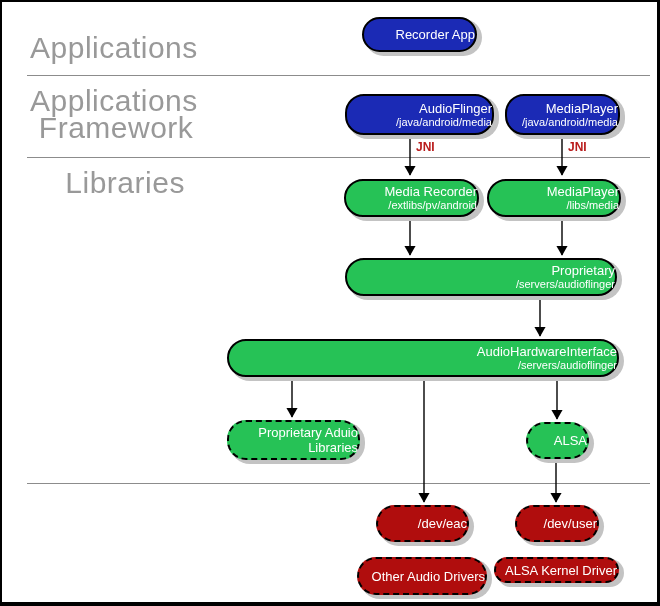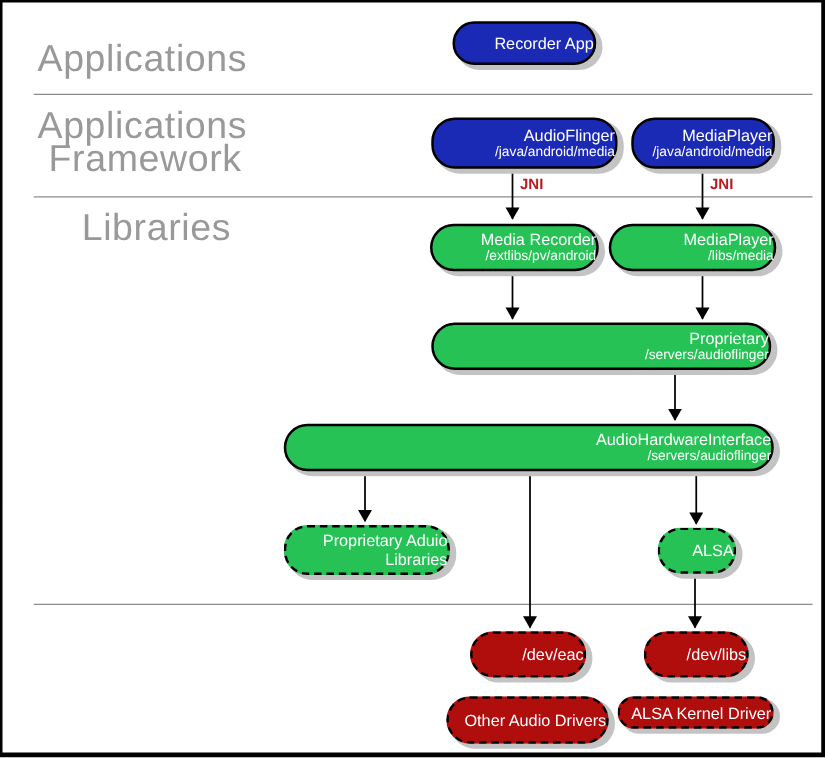--- a/index.html
+++ b/index.html
@@ -102,21 +102,21 @@
     <span class="title">Libraries</span>
   </div>
   <div class="box green dashed" style="left:524px;top:420px;width:63px;height:37px;">
     <span class="title">ALSA</span>
   </div>
 
   <div class="box red dashed" style="left:374px;top:503px;width:93px;height:37px;">
     <span class="title">/dev/eac</span>
   </div>
   <div class="box red dashed" style="left:513px;top:503px;width:84px;height:37px;">
-    <span class="title">/dev/libs</span>
+    <span class="title">/dev/user</span>
   </div>
   <div class="box red dashed" style="left:355px;top:555px;width:130px;height:38px;">
     <span class="title">Other Audio Drivers</span>
   </div>
   <div class="box red dashed" style="left:492px;top:555px;width:125px;height:26px;">
     <span class="title">ALSA Kernel Driver</span>
   </div>
 
 </div>
 

